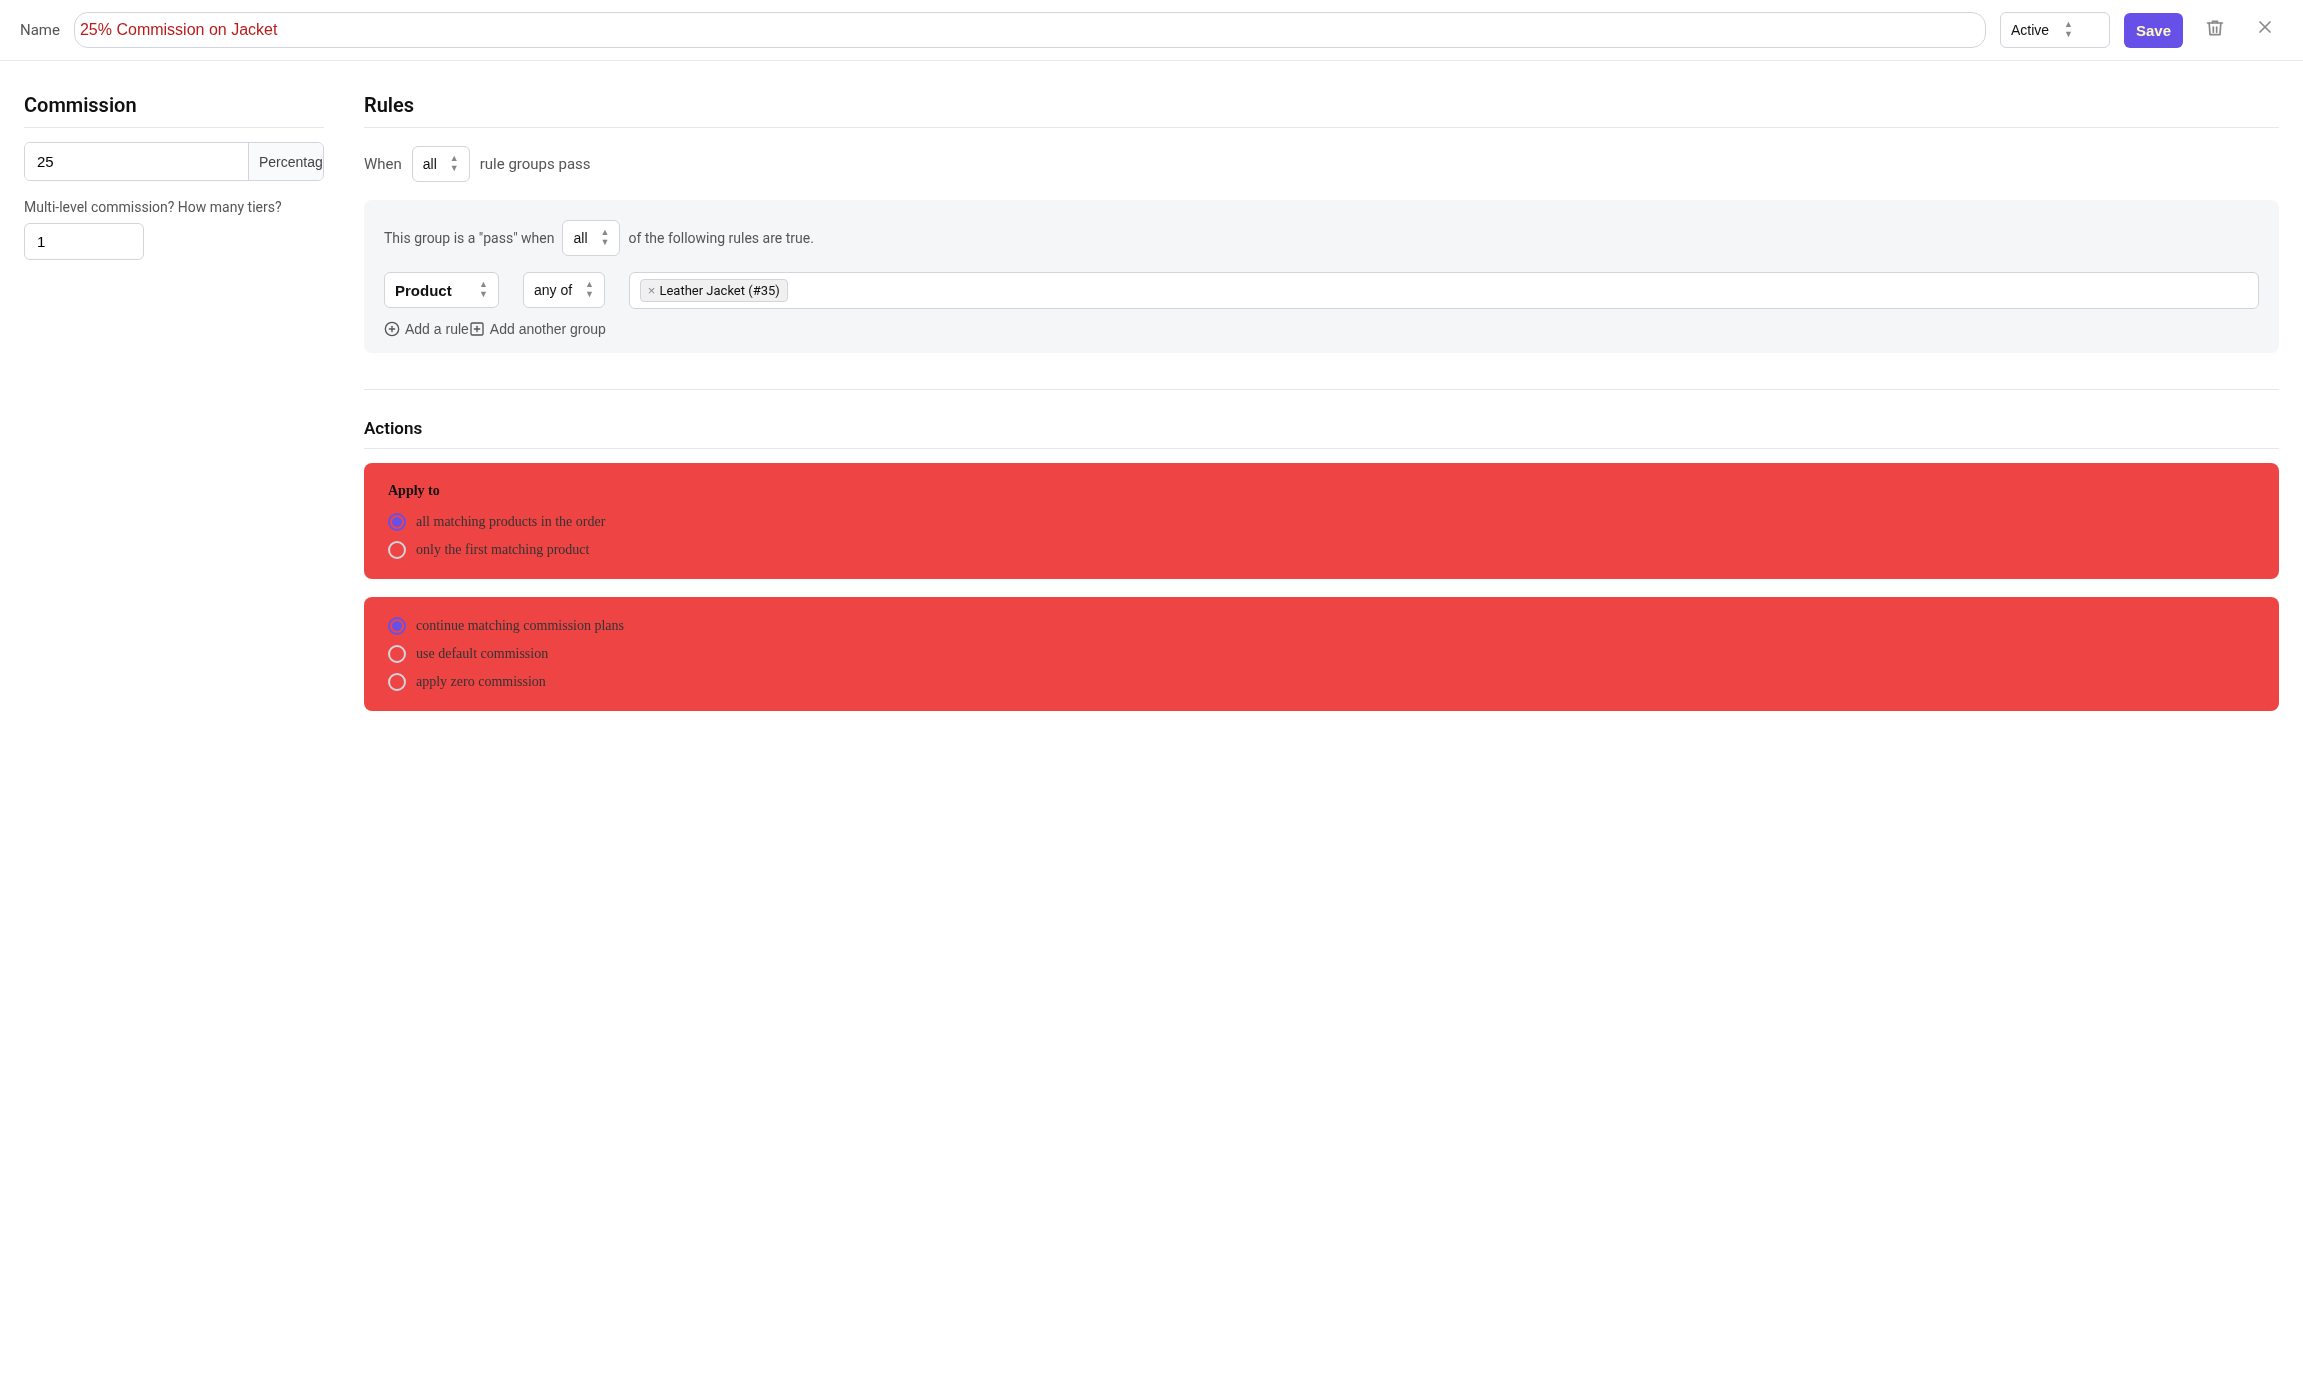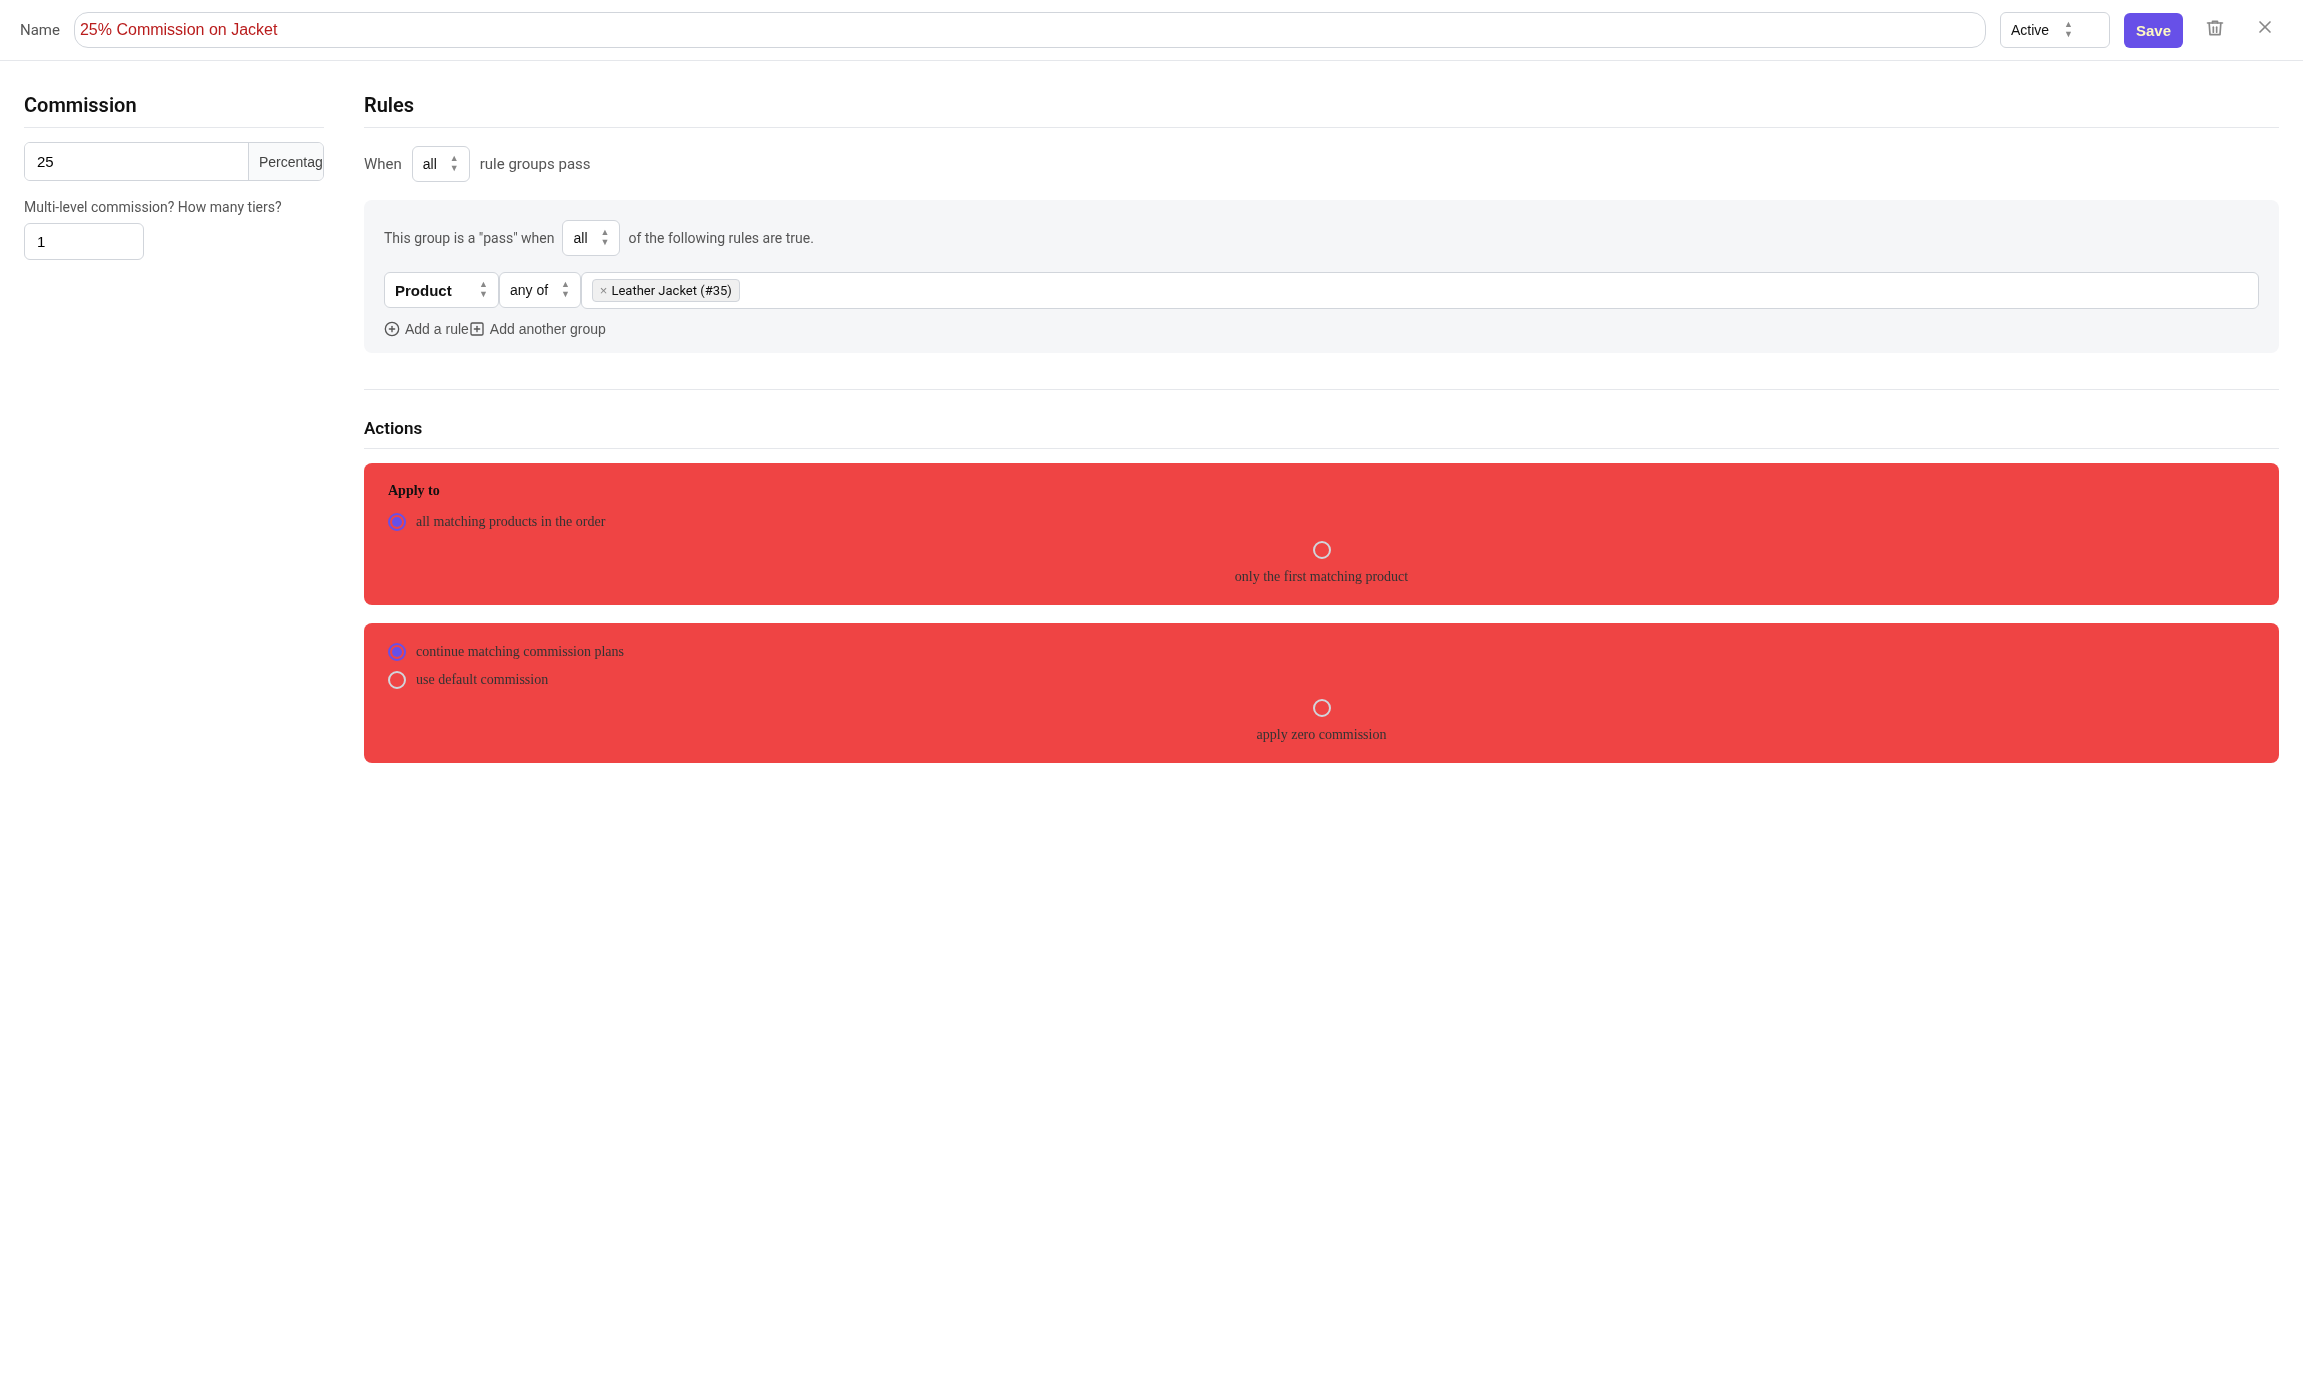--- a/index.html
+++ b/index.html
@@ -163,21 +163,21 @@
       margin-bottom: 16px;
       font-size: 14px;
       color: #555;
     }
     .group-pass-row .pass-text {
       color: #555;
     }
     .rule-row {
       display: flex;
       align-items: center;
-      gap: 0;
+      gap: 24px;
       margin-bottom: 12px;
     }
     .rule-footer {
       display: flex;
       align-items: center;
       margin-top: 8px;
     }
     .add-rule-btn {
       display: flex;
       align-items: center;
@@ -284,21 +284,21 @@
     }
     .radio-row {
       display: flex;
       align-items: center;
       gap: 10px;
       margin-bottom: 10px;
       font-size: 14px;
       color: #333;
       cursor: pointer;
     }
-    .radio-row:last-child { margin-bottom: 0; flex-direction: column; }
+    .radio-row:last-child { margin-bottom: 0; }
     .radio-circle {
       width: 18px;
       height: 18px;
       border-radius: 50%;
       border: 2px solid #d1d5db;
       display: flex;
       align-items: center;
       justify-content: center;
       flex-shrink: 0;
     }

